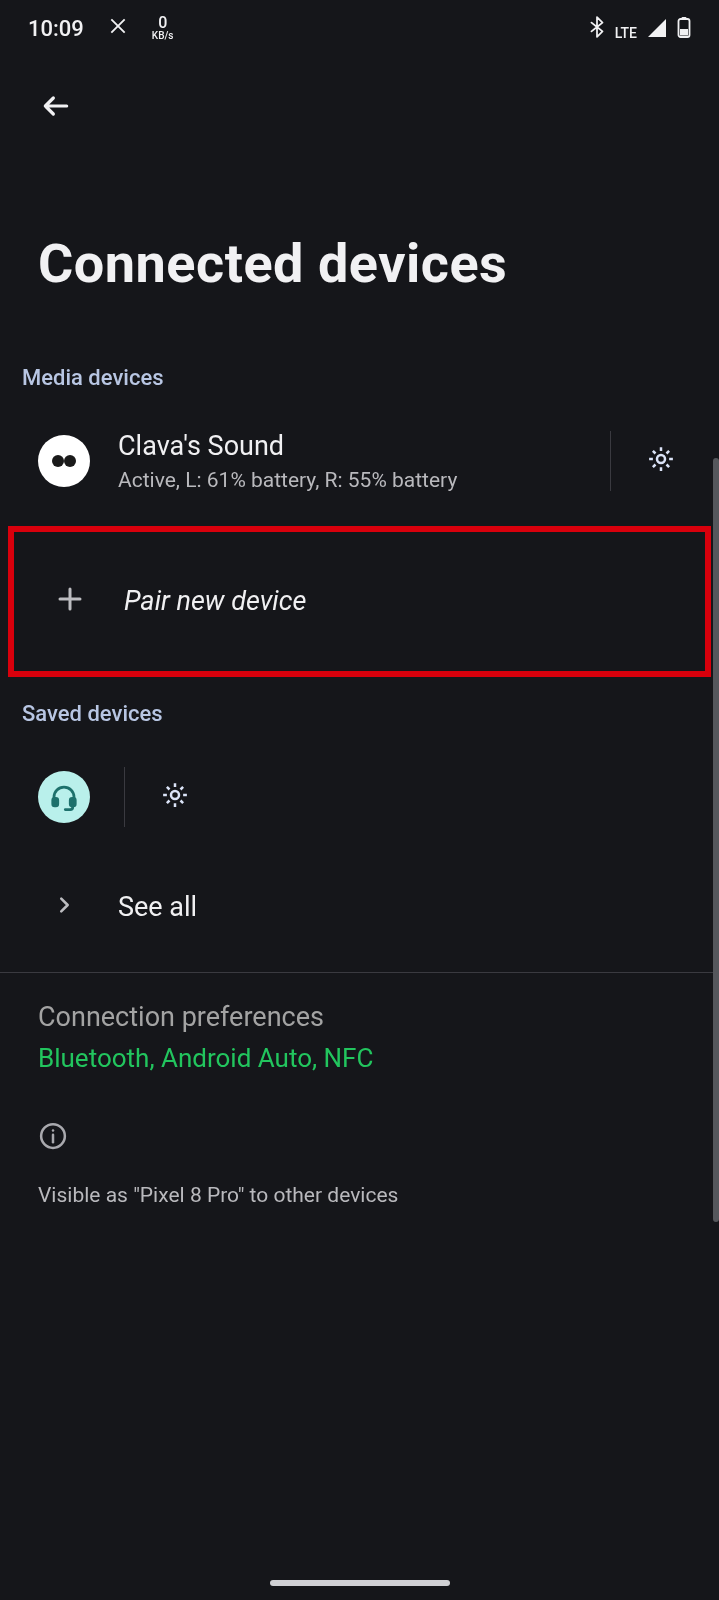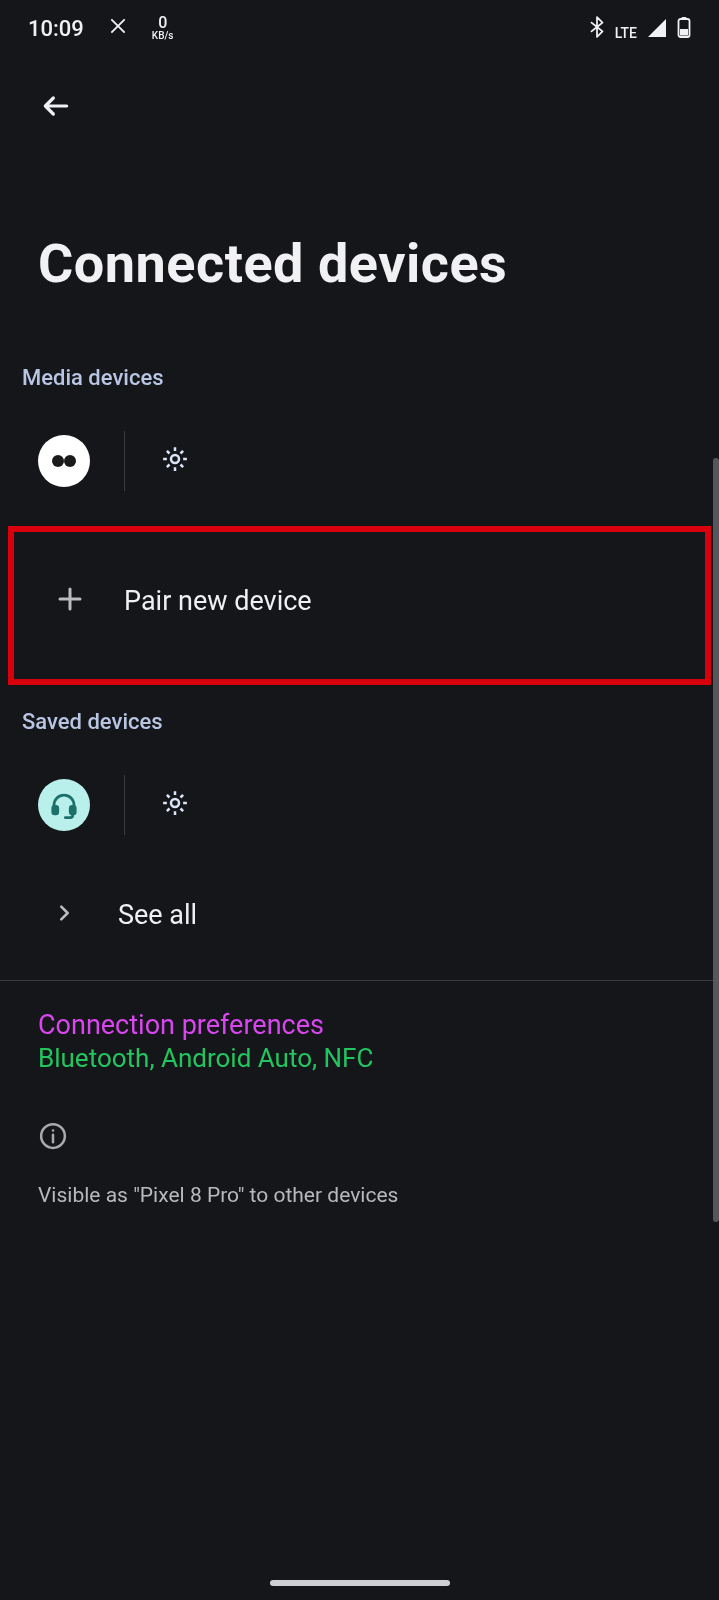--- a/index.html
+++ b/index.html
@@ -112,38 +112,39 @@
     justify-content: center;
     padding-left: 20px;
     margin-left: 6px;
   }
 
   .pair-row-wrapper {
     border: 6px solid #d8000c;
     margin: 10px 8px 10px 8px;
   }
   .pair-row-wrapper .row {
-    padding: 30px 20px 39px 30px;
+    padding: 30px 20px 31px 30px;
+    font-style: italic;
   }
 
   .divider {
     height: 1px;
     background: #3a3a40;
     margin-top: 10px;
   }
 
   
   .conn-prefs {
     padding: 28px 38px 8px 38px;
   }
   .conn-title {
     font-size: 27px;
     font-weight: 400;
-    color: #d946ef;
-    margin-bottom: 2px;
+    color: #a3a3a3;
+    margin-bottom: 10px;
   }
   .conn-sub {
     font-size: 26px;
     color: #22c55e;
   }
 
   .info-row {
     padding: 40px 38px 0 38px;
     display: flex;
     flex-direction: column;
@@ -248,20 +249,24 @@
 <div class="section-header">Media devices</div>
 
 <div class="row">
   <div class="icon-slot">
     <div class="circle-white">
       <svg width="32" height="20" viewBox="0 0 32 20">
         <ellipse cx="10" cy="10" rx="6" ry="6" fill="#1a1a1a"></ellipse>
         <ellipse cx="22" cy="10" rx="6" ry="6" fill="#1a1a1a"></ellipse>
       </svg>
     </div>
+  </div>
+  <div class="text-col">
+    <span class="title">Clava's Sound</span>
+    <span class="subtitle">Active, L: 61% battery, R: 55% battery</span>
   </div>
   <div class="gear-slot">
     <span>
       <svg width="30" height="30" viewBox="0 0 24 24" fill="none" stroke="#dbe3f7" stroke-width="2">
         <circle cx="12" cy="12" r="3.2"></circle>
         <path d="M12 2.5v3M12 18.5v3M21.5 12h-3M5.5 12h-3M18.5 5.5l-2.1 2.1M7.6 16.4l-2.1 2.1M18.5 18.5l-2.1-2.1M7.6 7.6 5.5 5.5"></path>
       </svg>
     </span>
   </div>
 </div>

